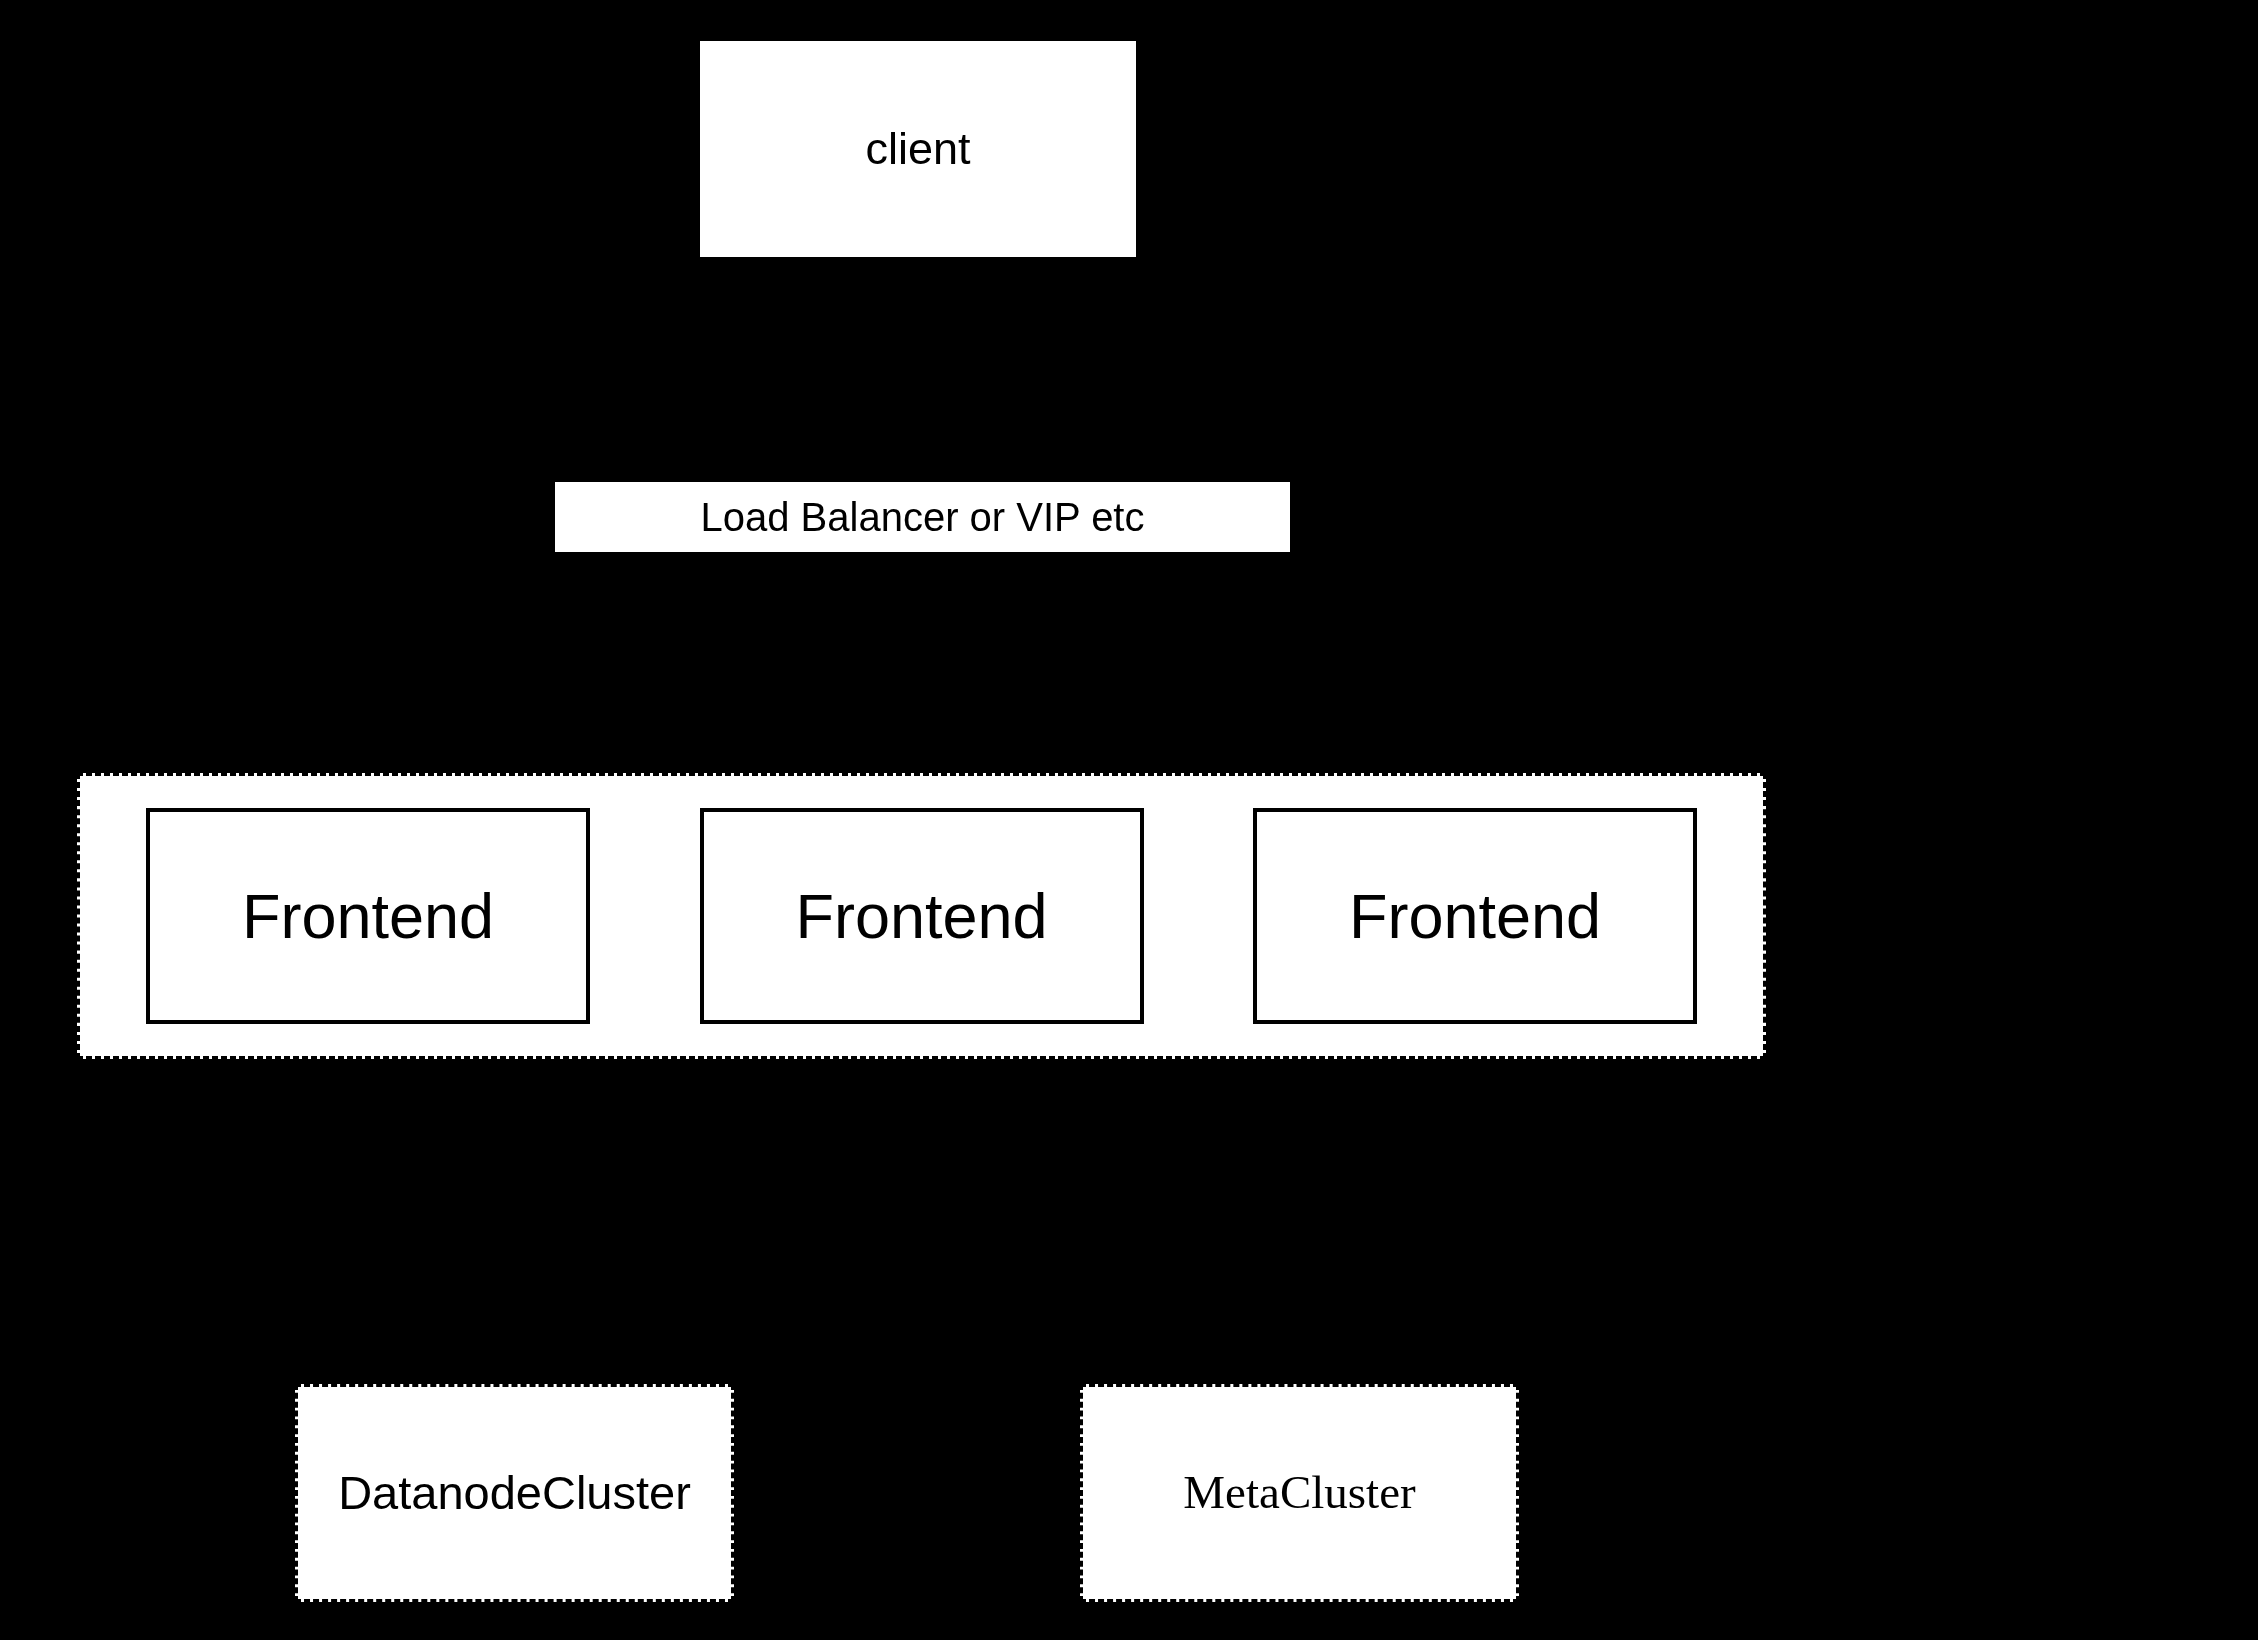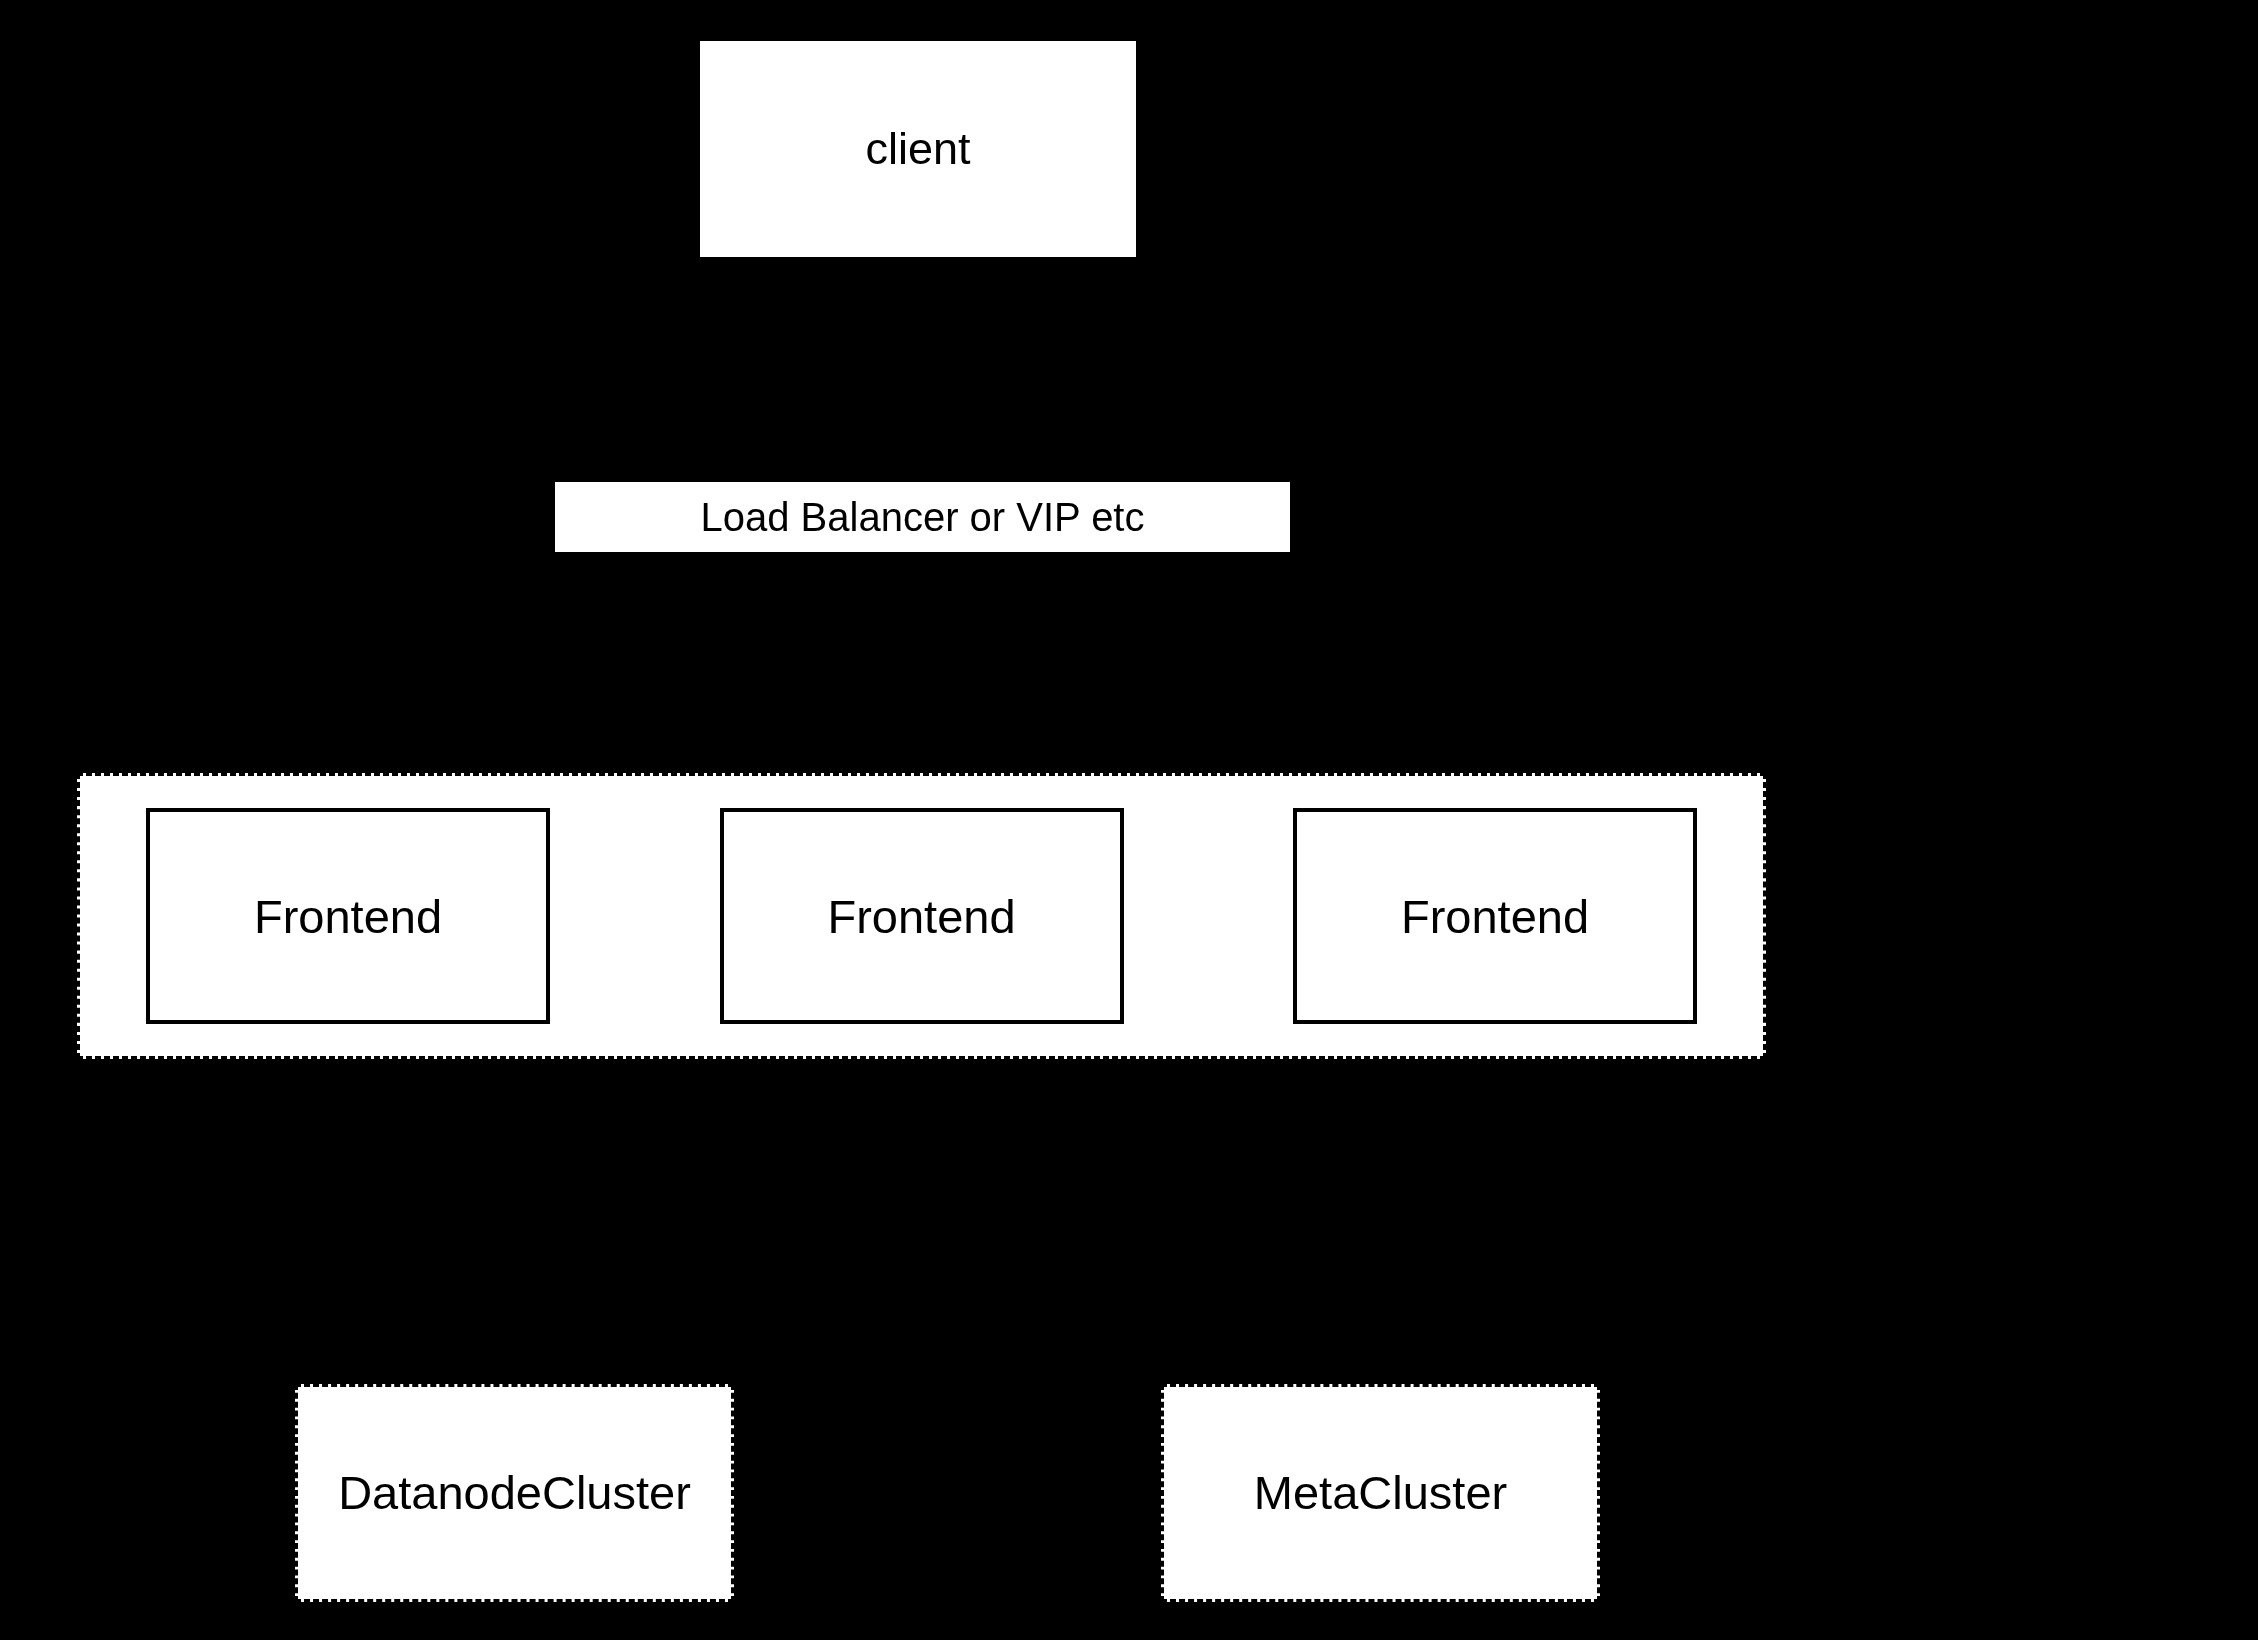--- a/index.html
+++ b/index.html
@@ -42,33 +42,33 @@
     background: #ffffff;
     border: 3.6px dashed #000000;
     box-sizing: border-box;
     display: flex;
     align-items: center;
     justify-content: space-between;
     padding: 0 66px;
   }
   .frontend-node {
     position: static;
-    width: 404px; height: 216px;
+    width: 444px; height: 216px;
     border: 4.5px solid #000000;
-    font-size: 47px;
+    font-size: 63px;
   }
   .cluster-node {
     width: 439px; height: 218px;
     border: 3.6px dashed #000000;
     flex-direction: row;
     font-size: 47px;
     line-height: 1.35;
   }
   .datanode-cluster { left: 295px; top: 1384px; }
-  .meta-cluster     { left: 1161px; top: 1384px; }
+  .meta-cluster     { left: 1080px; top: 1384px; font-family: Liberation Serif, serif; }
   .label { display: block; }
 </style>
 </head>
 <body>
 
 <div class="canvas">
 
   <div class="node lb-node">
     <span class="label">Load Balancer or VIP etc</span>
   </div>

